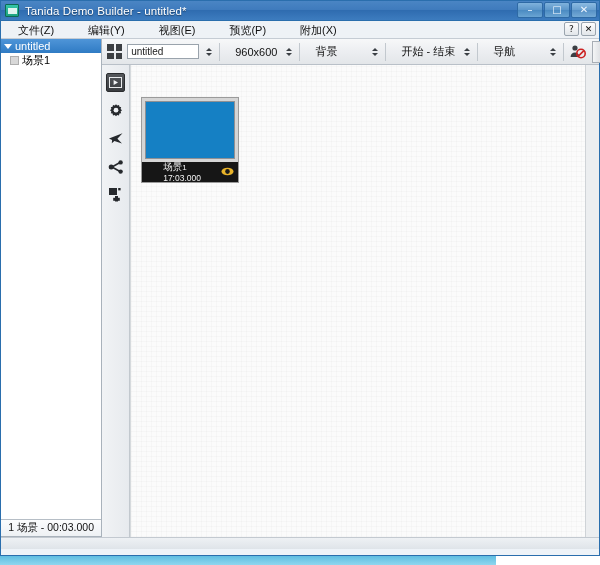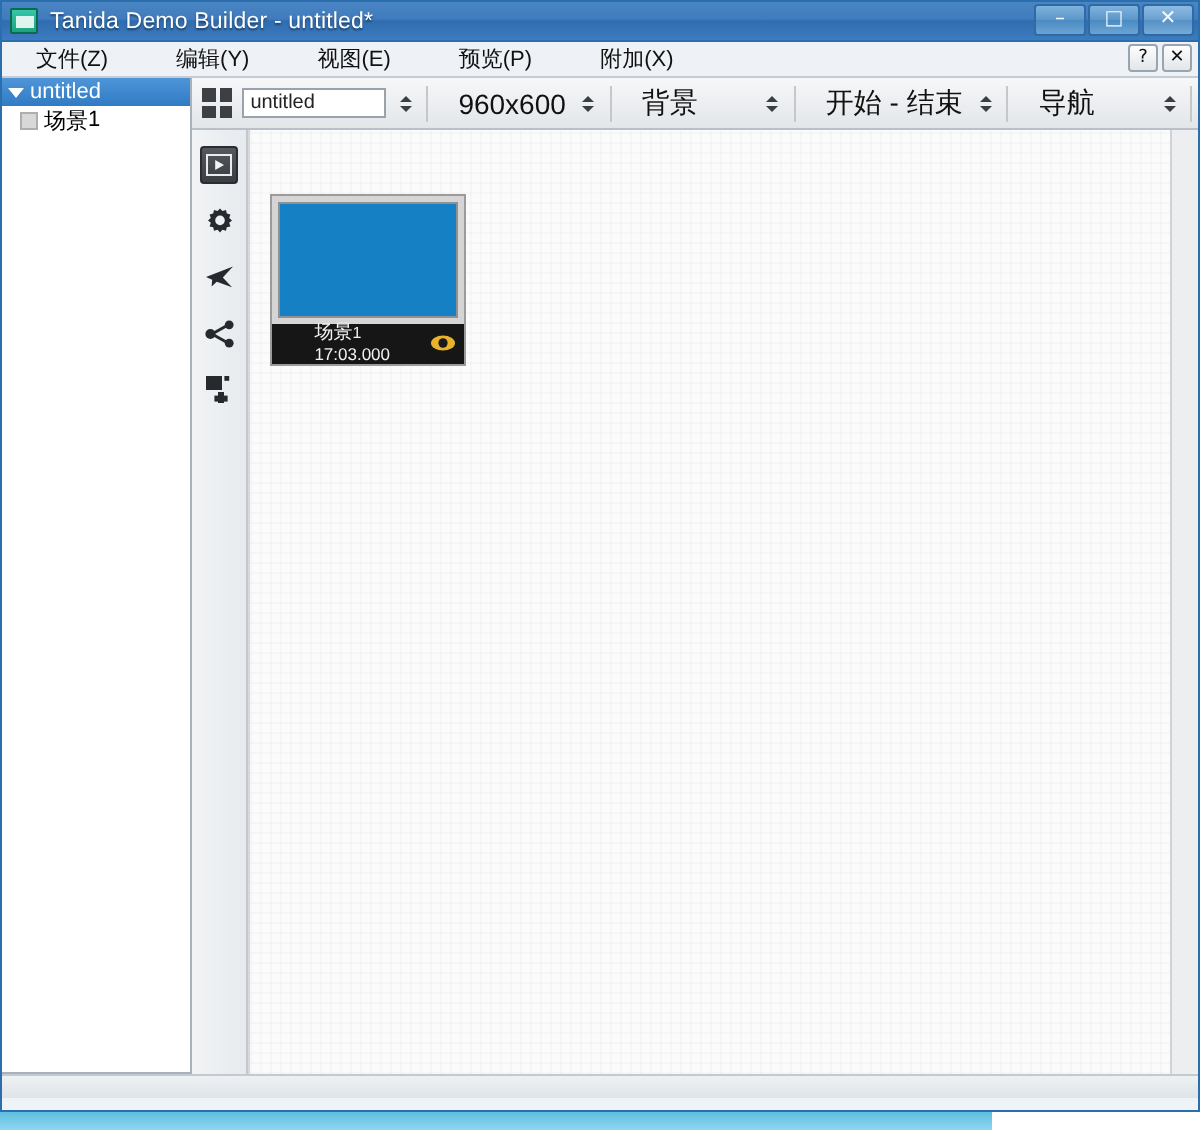--- a/index.html
+++ b/index.html
@@ -189,21 +189,21 @@
     border: 1px solid #9aa3ac;
     font-size: 10px;
     color: #222;
     padding: 0 3px;
     line-height: 13px;
     width: 72px;
     display: flex; align-items: center;
     flex: 0 0 auto;
   }
   .tb-label {
-    font-size: 14px; color: #111;
+    font-size: 11px; color: #111;
     white-space: nowrap;
     flex: 0 0 auto;
     padding: 0 2px;
   }
   .spin {
     width: 11px; height: 15px;
     display: flex; flex-direction: column;
     align-items: center; justify-content: center;
     flex: 0 0 auto;
     margin-left: 4px;
@@ -342,20 +342,21 @@
           <div class="tree-row root">
             <span class="tri"></span>
             <span class="tree-label">untitled</span>
           </div>
           <div class="tree-row">
             <span class="scene-swatch"></span>
             <span class="tree-label">场景</span>
             <span class="num">1</span>
           </div>
         </div>
+        <div id="left-status">1 场景 - 00:03.000</div>
       </div>
 
       <div id="right-side">
 
         <div id="toolbar">
           <div id="grid-icon">
             <i></i>
               <i></i>
               <i></i>
               <i></i>

